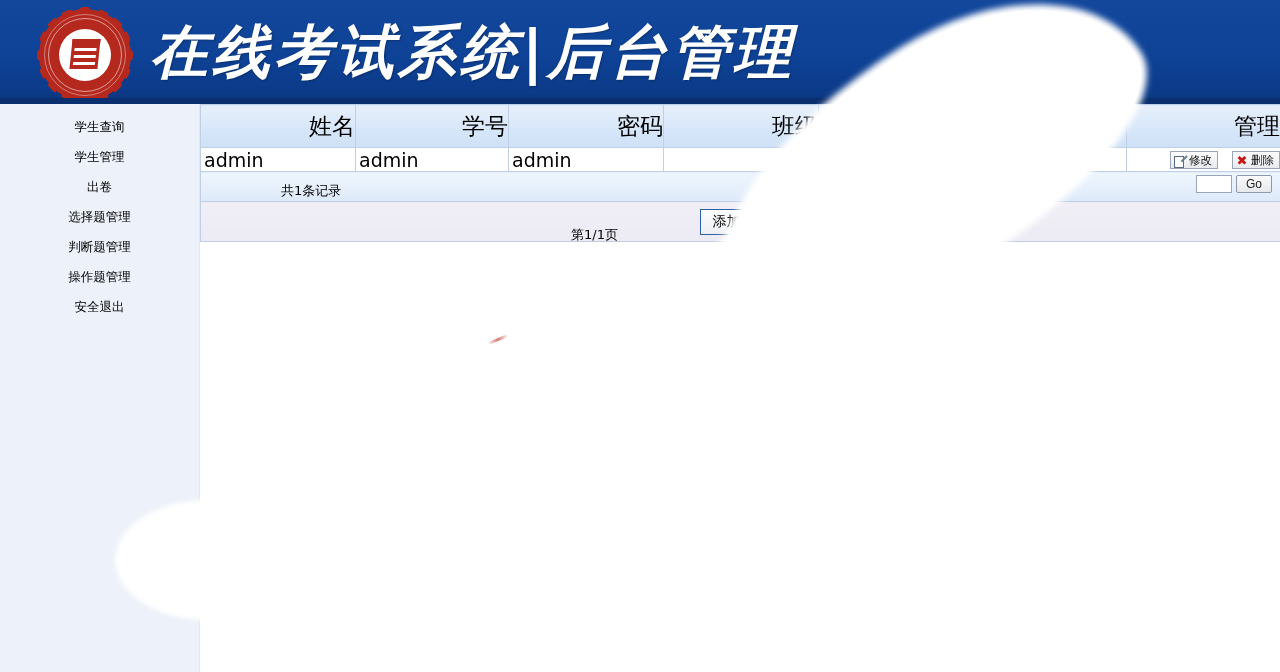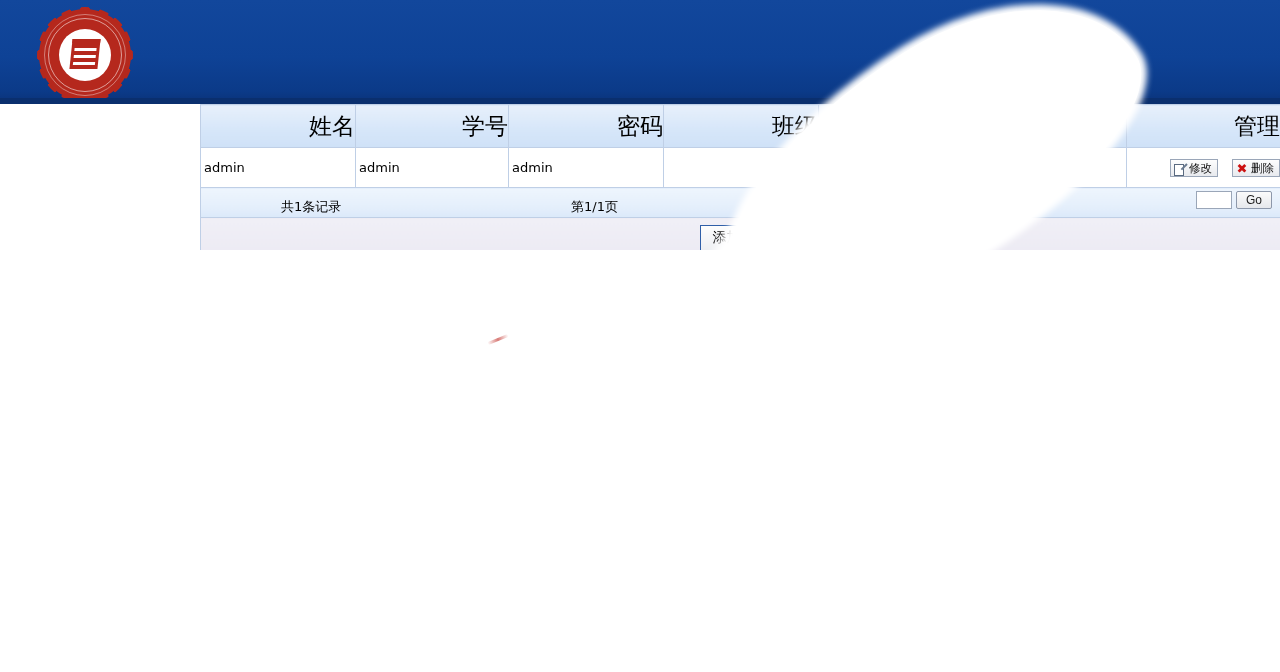--- a/index.html
+++ b/index.html
@@ -119,21 +119,21 @@
     padding:0;
     font-family:"DejaVu Sans","Liberation Sans",sans-serif;
   }
   thead th{
     height:43px;
     background:linear-gradient(to bottom,#e7f0fb 0%,#d6e6f9 60%,#cfe1f7 100%);
     font-size:23px; font-weight:normal; color:#000;
     text-align:right; vertical-align:middle;
   }
   tbody td.cell{
-    height:40px; background:#ffffff; font-size:13px; color:#000;
+    height:24px; background:#ffffff; font-size:19px; color:#000;
     padding-left:3px; vertical-align:middle; white-space:nowrap;
   }
   td.manage-cell{
     background:#ffffff; text-align:right; padding-right:3px; white-space:nowrap;
   }
   .mini-btn{
     display:inline-block; border:1px solid #9aa6b8;
     background:linear-gradient(to bottom,#fdfdfd,#e8eaee);
     font-size:11.5px; color:#111; padding:1px 5px 1px 3px;
     margin-left:14px; cursor:pointer; line-height:14px;
@@ -155,21 +155,21 @@
   tr.pager td{
     height:29px;
     background:linear-gradient(to bottom,#eef5fd 0%,#e3eefb 70%,#dbe9fa 100%);
     font-size:13px; color:#000;
   }
   .pager-inner{
     position:relative; width:100%; height:29px;
   }
   .pg{ position:absolute; top:10px; font-size:13px; color:#000; white-space:nowrap; }
   .pg-count{ left:80px; }
-  .pg-page{ left:370px; }
+  .pg-page{ left:370px;margin-top:44px; }
   .pg-links{ left:565px; top:5px; }
   .pg-links a{
     color:#1111aa; text-decoration:underline; margin-right:6px;
     font-family:"Liberation Sans",sans-serif; font-size:13px;
   }
   .pg-go{ position:absolute; right:8px; top:3px; white-space:nowrap; }
   .goto-input{
     width:36px; height:18px; border:1px solid #9aa6b8; background:#fff;
     font-size:12px; vertical-align:middle;
   }
@@ -231,22 +231,39 @@
   <div class="banner">
     <div class="logo-wrap">
       <div class="seal-scallop"></div>
       <div class="seal">
         <div class="seal-rings"></div>
         <div class="seal-inner">
           <div class="seal-book"></div>
         </div>
       </div>
     </div>
+    <div class="banner-title">在线考试系统|后台管理</div>
   </div>
 
+  <div class="sidebar">
+    <div style="height:16px"></div>
+    <a class="menu-item" href="#">学生查询</a>
+    <div class="menu-spacer"></div>
+    <a class="menu-item" href="#">学生管理</a>
+    <div class="menu-spacer"></div>
+    <a class="menu-item" href="#">出卷</a>
+    <div class="menu-spacer"></div>
+    <a class="menu-item" href="#">选择题管理</a>
+    <div class="menu-spacer"></div>
+    <a class="menu-item" href="#">判断题管理</a>
+    <div class="menu-spacer"></div>
+    <a class="menu-item" href="#">操作题管理</a>
+    <div class="menu-spacer"></div>
+    <a class="menu-item" href="#">安全退出</a>
+  </div>
 
   <div class="content">
     <table class="grid">
       <colgroup>
         <col style="width:155px">
         <col style="width:153px">
         <col style="width:155px">
         <col style="width:155px">
         <col style="width:153px">
         <col style="width:155px">

